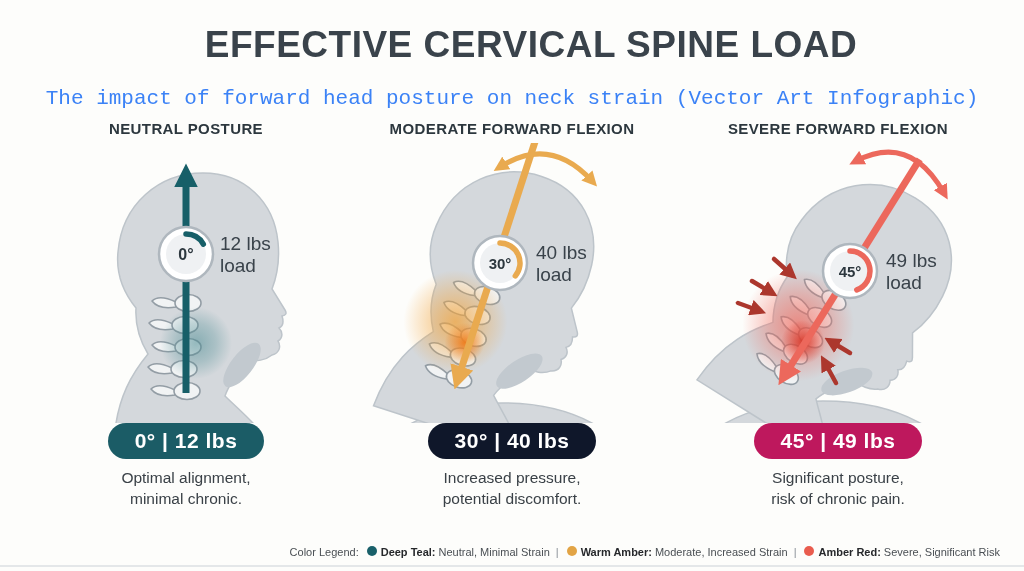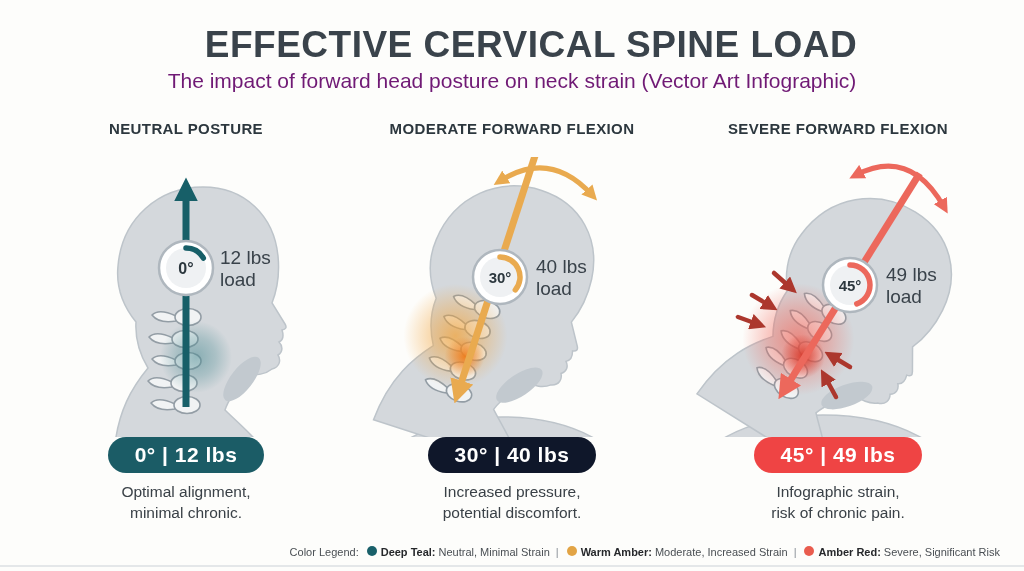--- a/index.html
+++ b/index.html
@@ -10,31 +10,31 @@
     background:#FDFDFB; overflow:hidden;
   }
   
   .hdr{ position:absolute; top:24px; left:0; right:0; text-align:center; }
   .hdr h1{
     font-size:37px; font-weight:700; letter-spacing:0.5px;
     color:#3A434B;
     padding-left:38px;
   }
   .hdr p{
-    margin-top:3px; font-size:21px; font-weight:400; color:#701a75;
+    margin-top:21px; font-size:21px; font-weight:400; color:#3b82f6;font-family:Liberation Mono, monospace;
   }
   
   .panels{
     position:absolute; top:120px; left:0; right:0;
     display:flex; justify-content:space-between; padding:0 26px;
   }
   .panel{ width:320px; display:flex; flex-direction:column; align-items:center; }
   .panel h2{
     font-size:15px; font-weight:700; letter-spacing:0.4px; color:#2C373E;
-    margin-bottom:20px; white-space:nowrap;
+    margin-bottom:6px; white-space:nowrap;
   }
   .fig{ width:300px; height:280px; }
   svg text{ font-family:"Liberation Sans", sans-serif; }
   .pill{
     padding:6px 27px; border-radius:20px;
     color:#FFFFFF; font-size:21px; font-weight:700; letter-spacing:0.5px;
     white-space:nowrap;
   }
   .desc{
     margin-top:9px; text-align:center; font-size:15.5px; line-height:1.35;
@@ -209,23 +209,23 @@
         </g>
         <g>
           <circle cx="162" cy="128" r="27" fill="#FFFFFF" stroke="#AFB7BE" stroke-width="2.5"></circle>
           <circle cx="162" cy="128" r="20" fill="#EFF1F3"></circle>
           <path d="M162 108 A20 20 0 0 1 168.8 146.8" fill="none" stroke="#EC685C" stroke-width="5.5" stroke-linecap="round"></path>
           <text x="162" y="134" text-anchor="middle" font-size="15" font-weight="600" fill="#2C373E">45°</text>
         </g>
         <text x="198" y="124" font-size="19" font-weight="500" fill="#39424A">49 lbs</text>
         <text x="198" y="146" font-size="19" font-weight="500" fill="#39424A">load</text>
       </svg>
-      <div class="pill" style="background-color: #ef4444;">45° | 49 lbs</div>
+      <div class="pill" style="background-color: #be185d;">45° | 49 lbs</div>
       <div class="desc">
-        <div>Infographic strain,</div>
+        <div>Significant posture,</div>
         <div>risk of chronic pain.</div>
       </div>
     </section>
 
   </div>
 
   <div class="legend">
     <span class="lg-prefix">Color Legend:</span>
     <span class="dot" style="background-color: rgb(25, 96, 106);"></span>
     <span class="lg-label">Deep Teal:</span>

